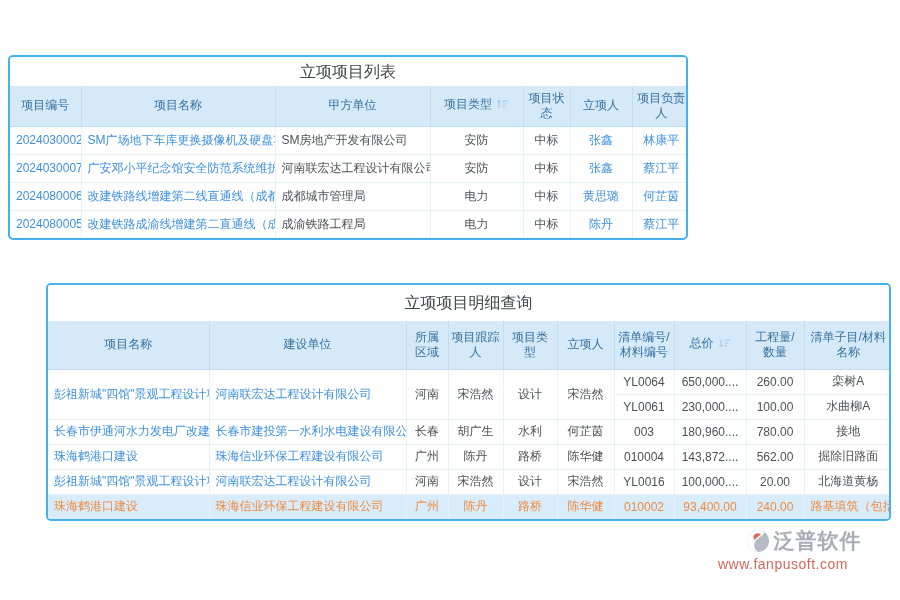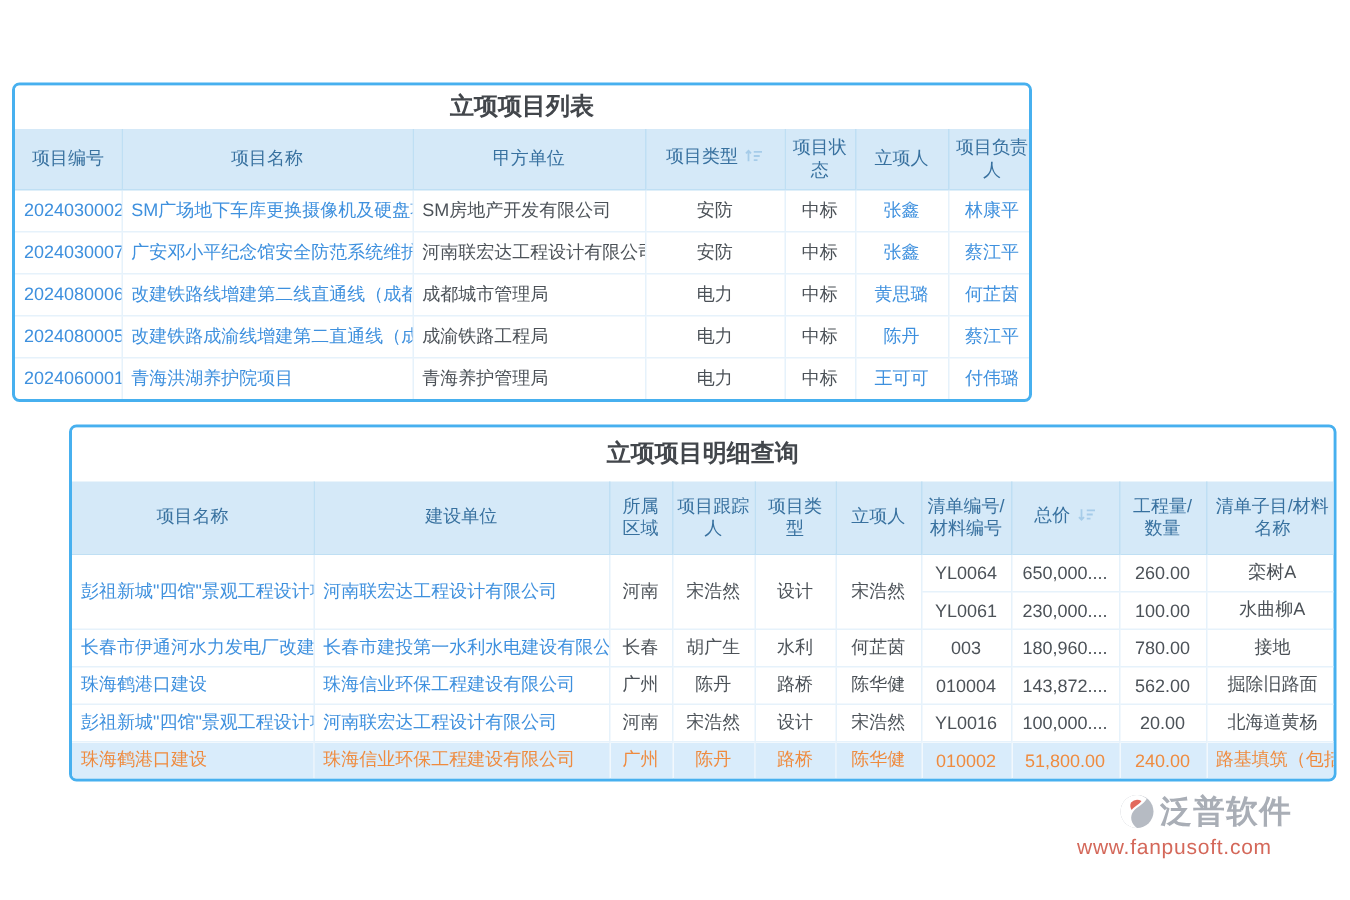--- a/index.html
+++ b/index.html
@@ -4,21 +4,21 @@
 <style>
   * { margin:0; padding:0; box-sizing:border-box; }
   html,body { width:900px; height:600px; background:#fff; overflow:hidden;
               font-family:"Liberation Sans","DejaVu Sans",sans-serif; }
   .page { position:relative; width:900px; height:600px; background:#fff; }
 
   .card { position:absolute; background:#fff; border:2px solid #47b0ef; border-radius:5px; overflow:hidden; }
   .card1 { left:8px;  top:55px;  width:680px; }
   .card2 { left:46px; top:283px; width:845px; }
 
-  .card-title { text-align:center; font-size:16px; font-weight:700; color:#42464b; background:#fff; }
+  .card-title { text-align:center; font-size:16px; font-weight:400; color:#42464b; background:#fff; }
   .card1 .card-title { height:29px; line-height:29px; }
   .card2 .card-title { height:36px; line-height:36px; }
 
   table { border-collapse:collapse; table-layout:fixed; width:100%; }
   th { background:#d5e9f8; color:#38719f; font-size:12px; font-weight:400;
        border:1px solid #bfdff4; vertical-align:middle; text-align:center;
        line-height:15px; padding:2px 3px; word-break:break-all; }
   td { font-size:12px; color:#4c5258; border:1px solid #e6f2fb; text-align:center;
        padding:0 6px; white-space:nowrap; overflow:hidden; vertical-align:middle;
        word-break:break-all; }
@@ -104,29 +104,20 @@
             <td class="link">何芷茵</td>
           </tr>
           <tr>
             <td class="link">2024080005</td>
             <td class="link left">改建铁路成渝线增建第二直通线（成...</td>
             <td class="left">成渝铁路工程局</td>
             <td>电力</td>
             <td>中标</td>
             <td class="link">陈丹</td>
             <td class="link">蔡江平</td>
-          </tr>
-          <tr>
-            <td class="link">2024060001</td>
-            <td class="link left">青海洪湖养护院项目</td>
-            <td class="left">青海养护管理局</td>
-            <td>电力</td>
-            <td>中标</td>
-            <td class="link">王可可</td>
-            <td class="link">付伟璐</td>
           </tr>
         </tbody>
     </table>
   </div>
 
   <div class="card card2">
     <div class="card-title">立项项目明细查询</div>
     <table id="t2">
       <colgroup>
         <col style="width:161px">
@@ -213,21 +204,21 @@
             <td>北海道黄杨</td>
           </tr>
           <tr class="selected">
             <td class="link left" rowspan="1">珠海鹤港口建设</td>
             <td class="link left" rowspan="1">珠海信业环保工程建设有限公司</td>
             <td rowspan="1">广州</td>
             <td rowspan="1">陈丹</td>
             <td rowspan="1">路桥</td>
             <td rowspan="1">陈华健</td>
             <td>010002</td>
-            <td>51,800.00</td>
+            <td>93,400.00</td>
             <td>240.00</td>
             <td>路基填筑（包括...</td>
           </tr>
         </tbody>
     </table>
   </div>
 
   <div class="footer">
     <div class="brand-row">
       <span style="display:inline-block;width:26px;height:26px;">

